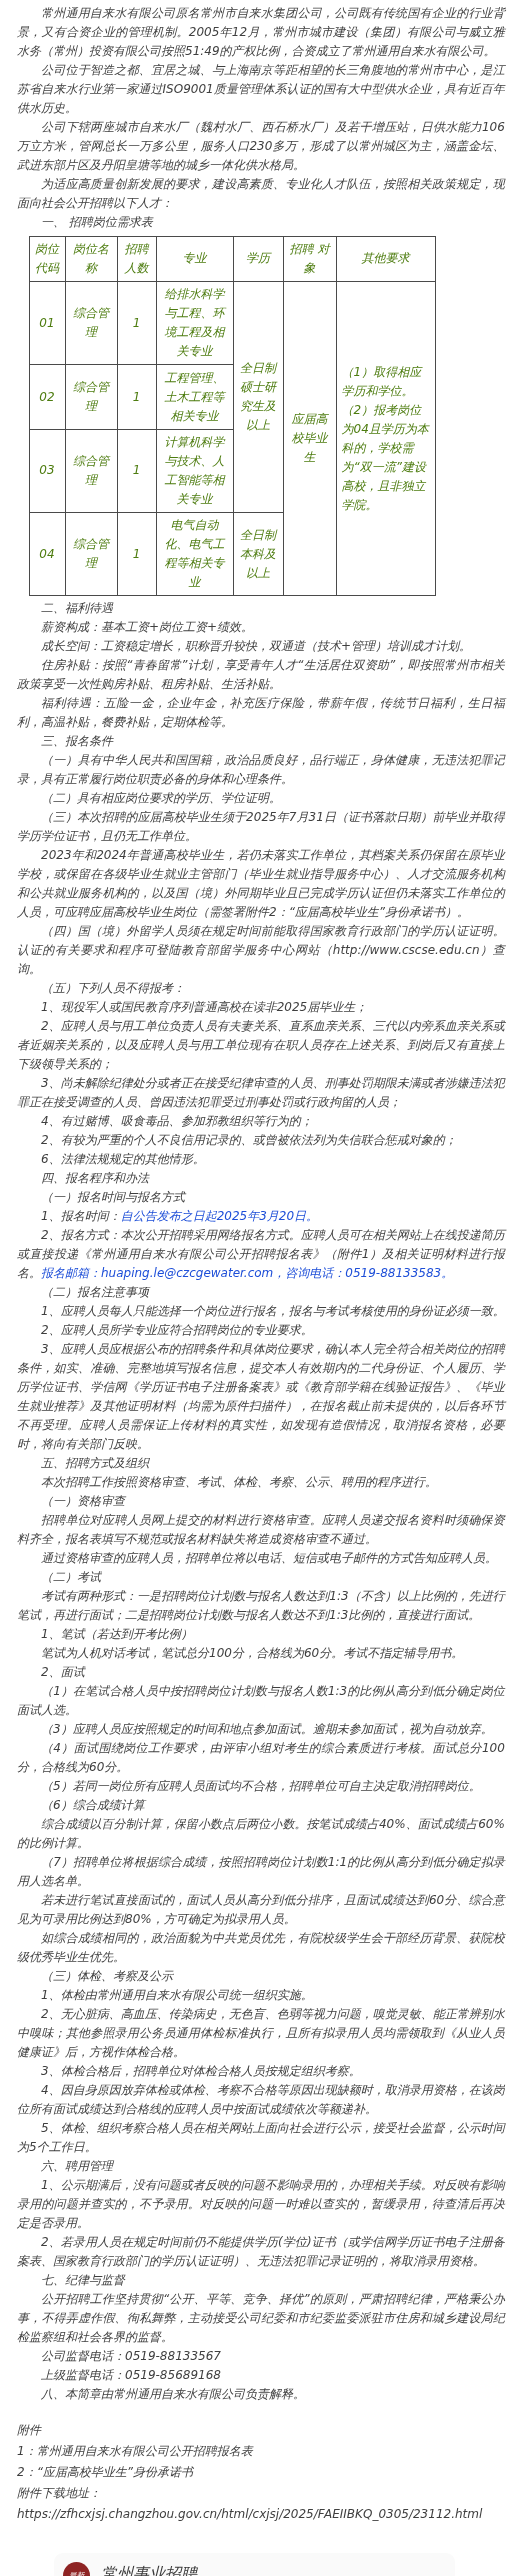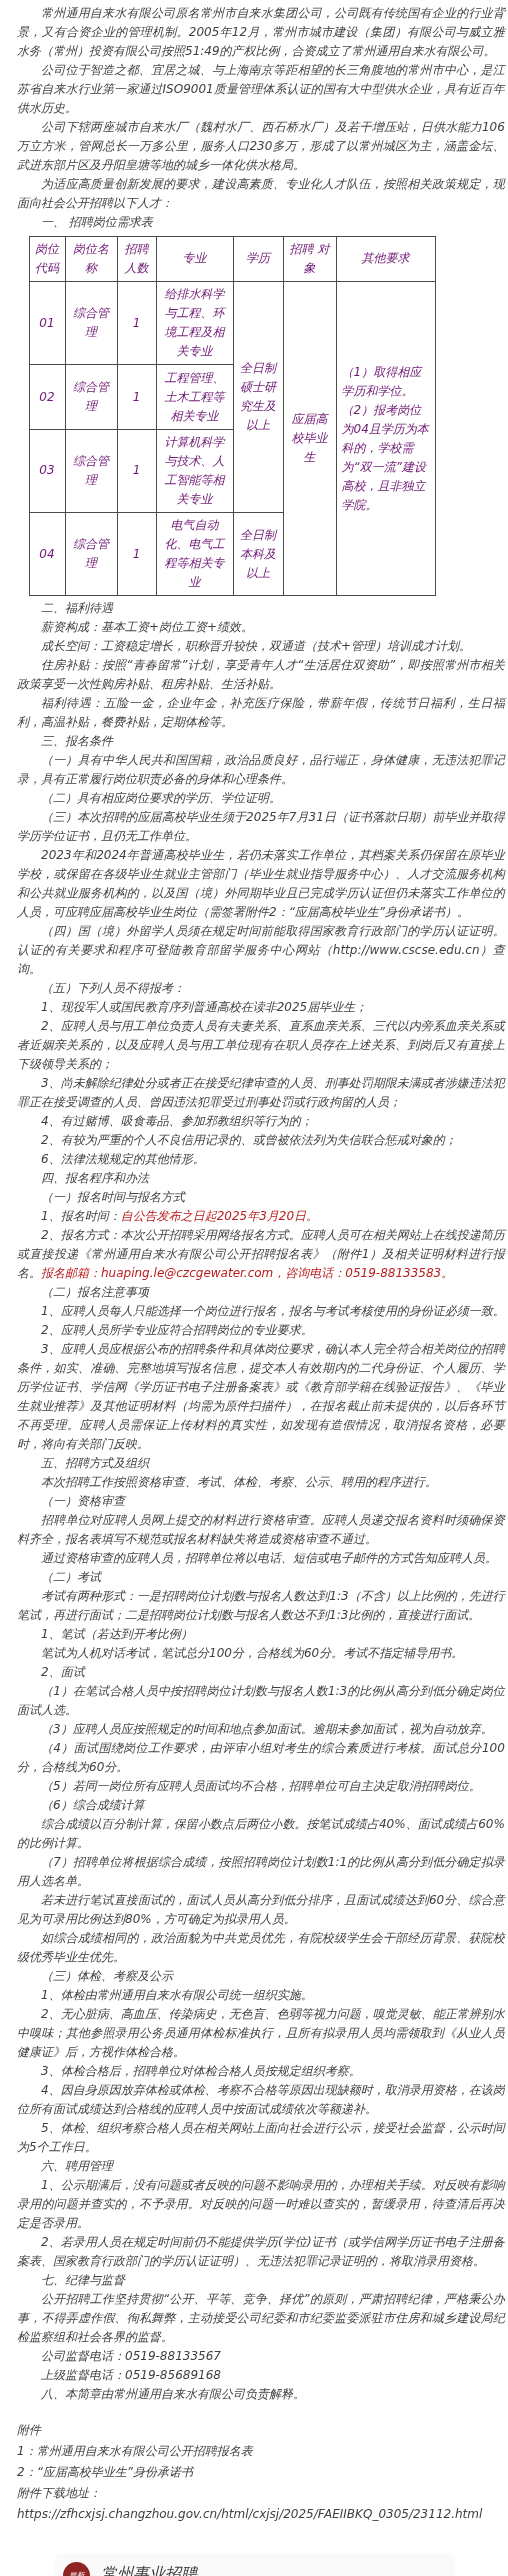--- a/index.html
+++ b/index.html
@@ -12,27 +12,27 @@
     color:#3f3f3f;
     font-size:12px;
     line-height:19px;
     font-style:italic;
   }
   #content { padding:3.8px 3.2px 0 17px; text-align:justify; }
   .blk { margin:0; }
   .p, .h { text-indent:2em; }
   .plain { text-indent:0; line-height:21px; }
   .attach-gap { margin-top:16.5px; }
-  .red { color:#b91c1c; }
+  .red { color:#1d4ed8; }
   table.jobs {
     border-collapse:collapse;
     table-layout:fixed;
     width:407px;
     margin:3.8px 0 2.5px 11.5px;
-    color:#701a75;
+    color:#4d7c0f;
   }
   .jobs th, .jobs td {
     border:0.6px solid #4a4a4a;
     font-weight:normal;
     text-align:center;
     vertical-align:middle;
     padding:3.2px 2.5px;
     font-size:12px;
     line-height:19px;
     text-indent:0;

